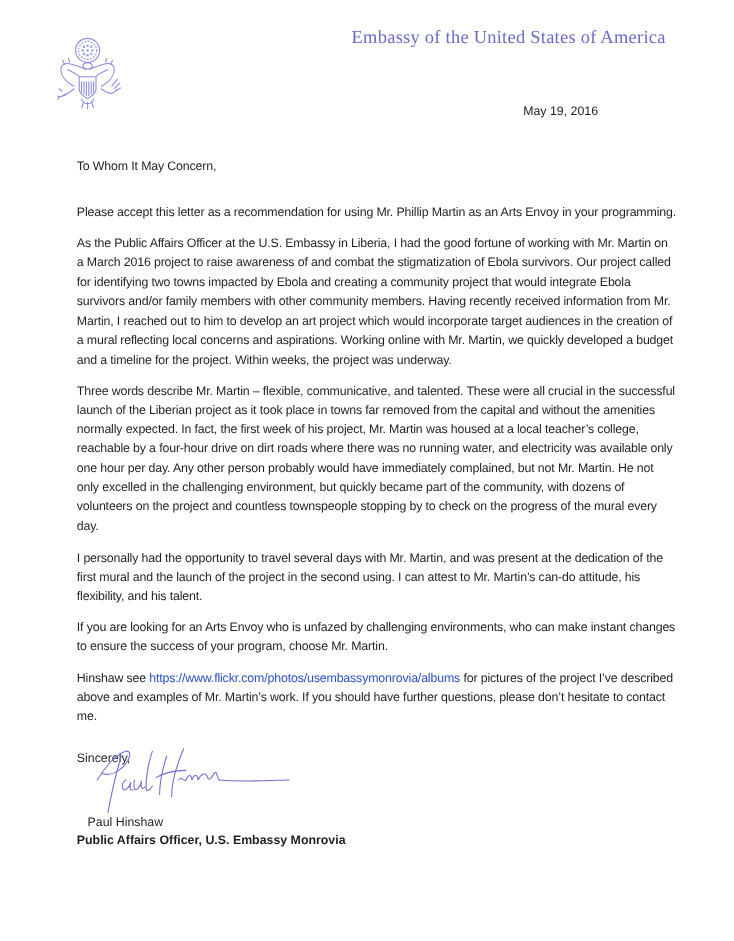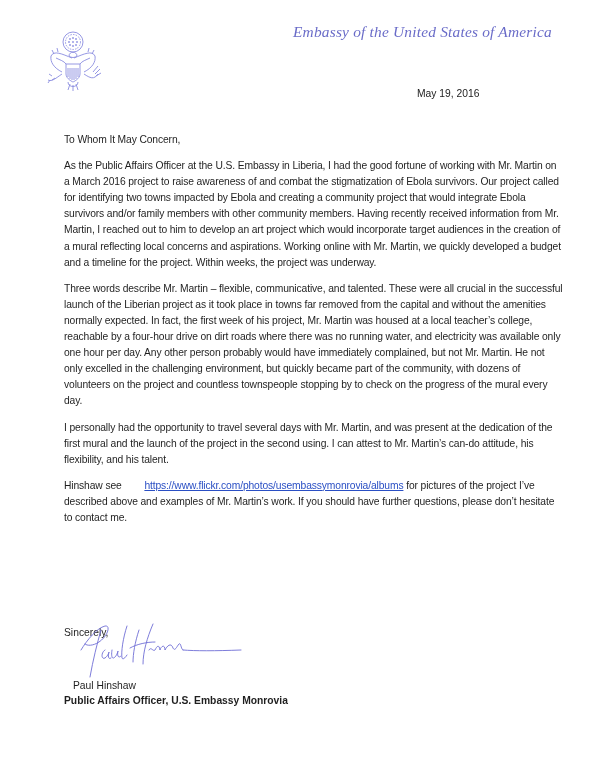--- a/index.html
+++ b/index.html
@@ -20,54 +20,51 @@
       left: 38px;
       top: 28px;
       width: 70px;
       height: 72px;
     }
     .letterhead {
       position: absolute;
       left: 293px;
       top: 23px;
       font-family: "Liberation Serif", "DejaVu Serif", serif;
-      font-style: italic;
       font-size: 15.4px;
       color: #6a6cc8;
       letter-spacing: 0.2px;
       white-space: nowrap;
     }
     .date {
       position: absolute;
-      left: 374px;
+      left: 393px;
       top: 88px;
       font-size: 10.3px;
       color: #222;
       white-space: nowrap;
       padding-left: 43px;
     }
     .content {
       position: absolute;
       left: 64px;
       top: 132px;
       width: 500px;
       font-size: 10.3px;
       line-height: 16.1px;
       letter-spacing: -0.12px;
     }
     .content p {
       margin: 0 0 10px 0;
     }
     .content .salutation {
-      margin-bottom: 10px;
+      margin-bottom: 22px;
     }
     .link {
       color: #2a4fc4;
-      text-decoration: underline;
-      margin-left: 20px;
     }
     .closing {
       position: absolute;
       left: 64px;
       top: 627px;
       font-size: 10.3px;
       white-space: nowrap;
     }
     .signature {
       position: absolute;
@@ -132,23 +129,25 @@
     <path d="M32 56 l-2 6 M35 57 V63 M38 56 l2 6"></path>
   </g>
 </svg>
 
 <div class="letterhead">Embassy of the United States of America</div>
 
 <div class="date">May 19, 2016</div>
 
 <div class="content">
   <p class="salutation">To Whom It May Concern,</p>
+  <p>Please accept this letter as a recommendation for using Mr. Phillip Martin as an Arts Envoy in your programming.</p>
   <p>As the Public Affairs Officer at the U.S. Embassy in Liberia, I had the good fortune of working with Mr. Martin on a March 2016 project to raise awareness of and combat the stigmatization of Ebola survivors. Our project called for identifying two towns impacted by Ebola and creating a community project that would integrate Ebola survivors and/or family members with other community members. Having recently received information from Mr. Martin, I reached out to him to develop an art project which would incorporate target audiences in the creation of a mural reflecting local concerns and aspirations. Working online with Mr. Martin, we quickly developed a budget and a timeline for the project.  Within weeks, the project was underway.</p>
   <p>Three words describe Mr. Martin – flexible, communicative, and talented.  These were all crucial in the successful launch of the Liberian project as it took place in towns far removed from the capital and without the amenities normally expected.  In fact, the first week of his project, Mr. Martin was housed at a local teacher’s college, reachable by a four-hour drive on dirt roads where there was no running water, and electricity was available only one hour per day.  Any other person probably would have immediately complained, but not Mr. Martin. He not only excelled in the challenging environment, but quickly became part of the community, with dozens of volunteers on the project and countless townspeople stopping by to check on the progress of the mural every day.</p>
   <p>I personally had the opportunity to travel several days with Mr. Martin, and was present at the dedication of the first mural and the launch of the project in the second using.  I can attest to Mr. Martin’s can-do attitude, his flexibility, and his talent.</p>
+  <p>If you are looking for an Arts Envoy who is unfazed by challenging environments, who can make instant changes to ensure the success of your program, choose Mr. Martin.</p>
   <p><span>Hinshaw see </span><a class="link">https://www.flickr.com/photos/usembassymonrovia/albums</a><span> for pictures of the project I’ve described above and examples of Mr. Martin’s work. If you should have further questions, please don’t hesitate to contact me.</span></p>
 </div>
 
 <div class="closing">Sincerely,</div>
 
 <svg class="signature" viewBox="0 0 170 62">
   <g fill="none" stroke="#6f6ed6" stroke-width="0.9" stroke-linecap="round" stroke-linejoin="round">
 
     <path d="M6 28 C12 18, 22 6, 30 4 C36 3, 33 14, 24 20 C18 24, 12 24, 10 22"></path>
     <path d="M26 8 C22 22, 18 38, 15 55"></path>

